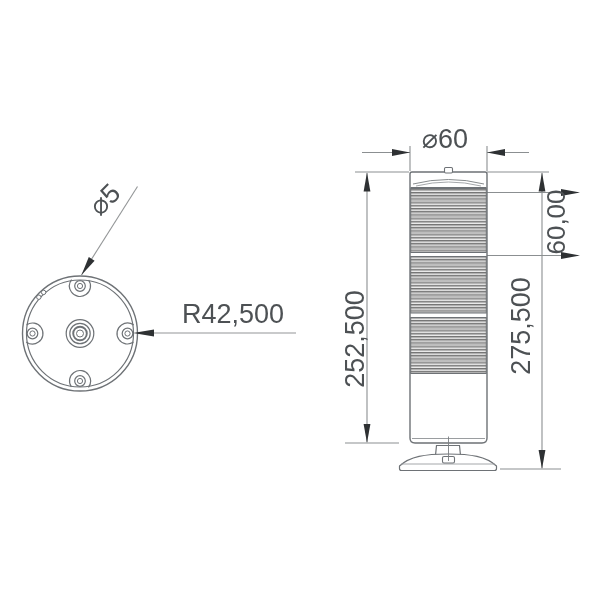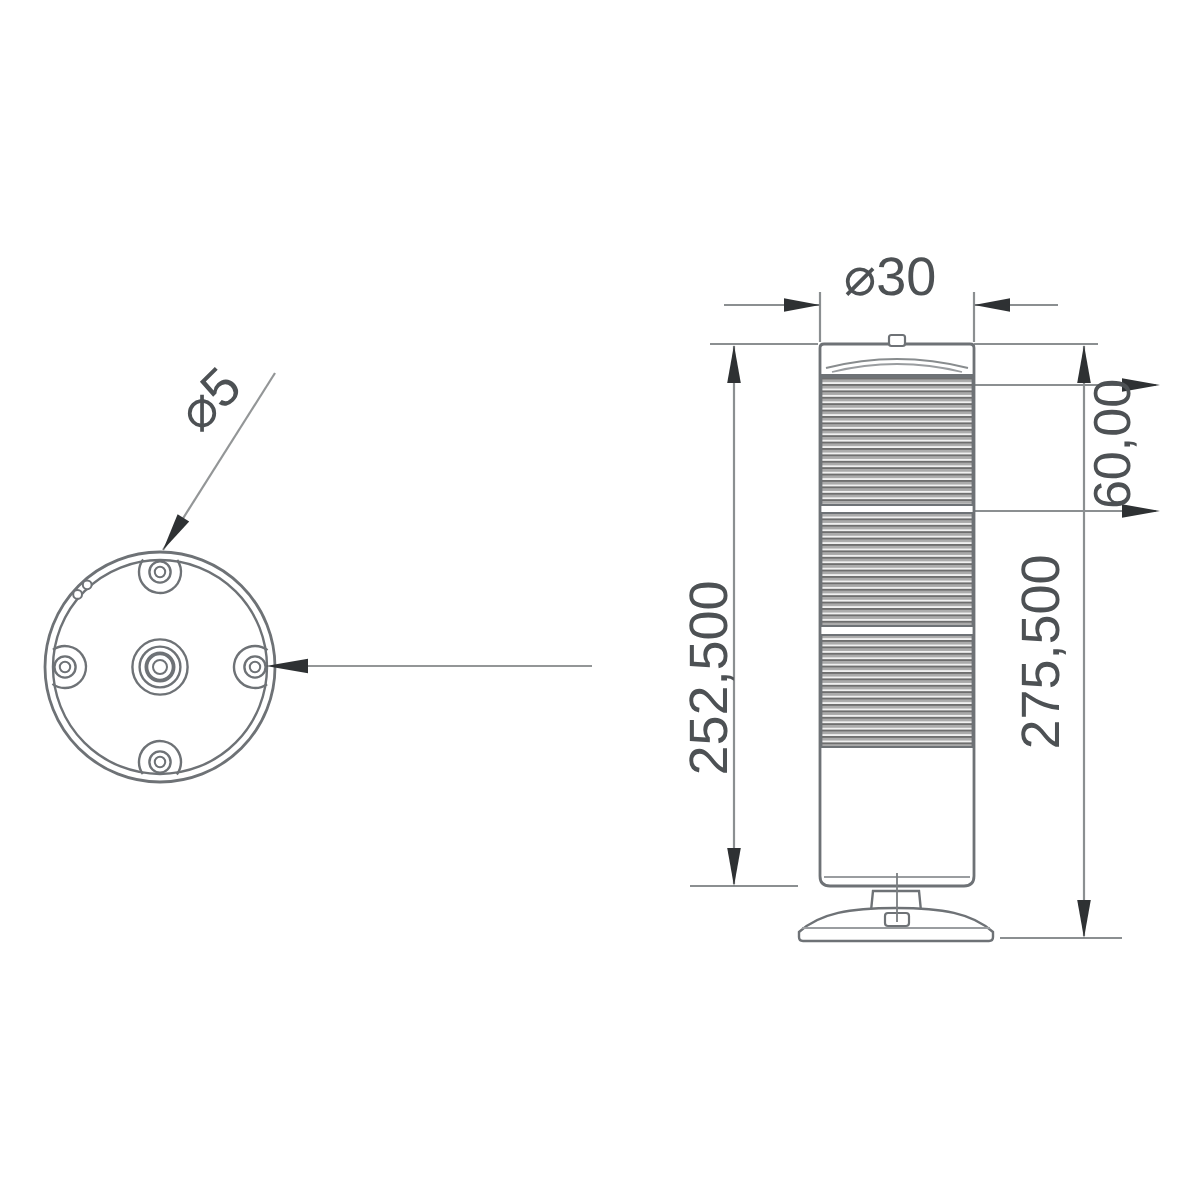--- a/index.html
+++ b/index.html
@@ -128,22 +128,23 @@
     <polygon points="580,255.5 561,252.1 561,258.9"></polygon>
 
     <polygon points="133,333 154,329.4 154,336.6"></polygon>
 
     <polygon points="81.5,275 94.6,260.7 88.8,257.1"></polygon>
   </g>
 </svg>
 
 <div class="lbl d45" style="left:105px;top:200px;">⌀5</div>
 
+<div class="lbl" style="left:233px;top:314px;">R42,500</div>
 
-<div class="lbl" style="left:445px;top:139px;">⌀30</div>
+<div class="lbl" style="left:445px;top:139px;">⌀60</div>
 
 <div class="lbl v small" style="left:556px;top:222px;">60,00</div>
 
 <div class="lbl v" style="left:355px;top:339px;">252,500</div>
 
 <div class="lbl v" style="left:521px;top:326px;">275,500</div>
 
 </div>
 
 </body></html>

